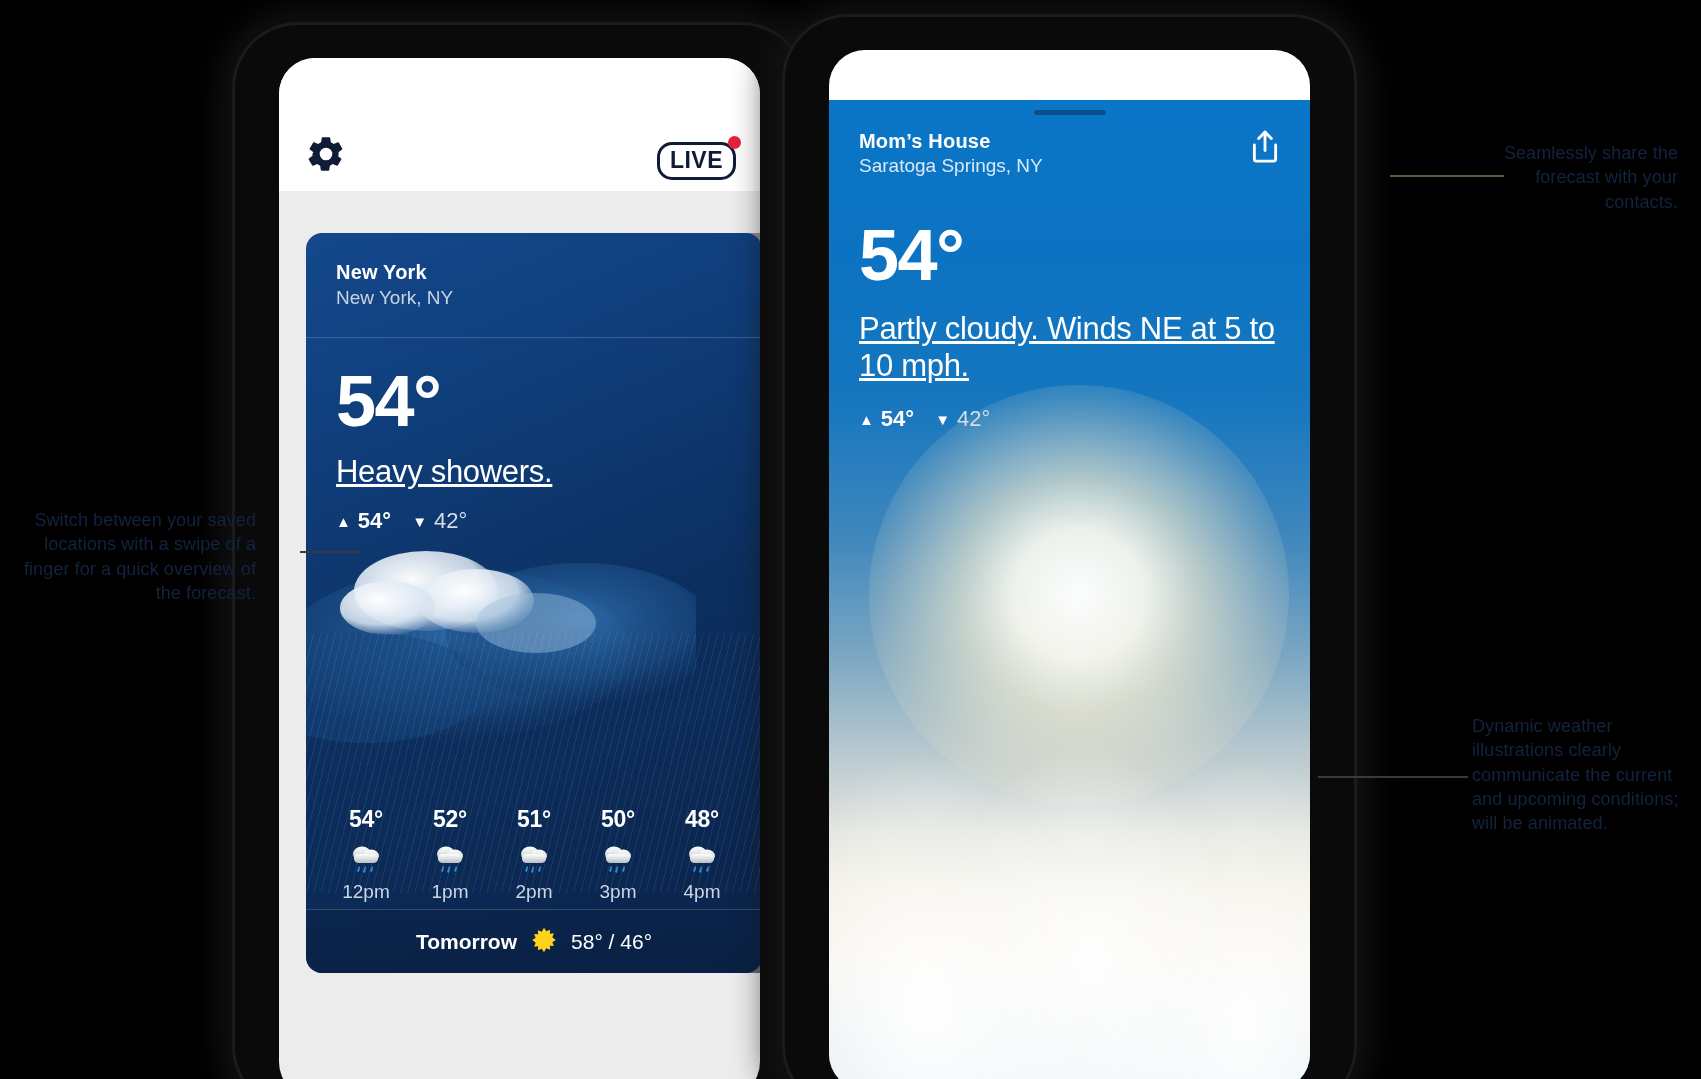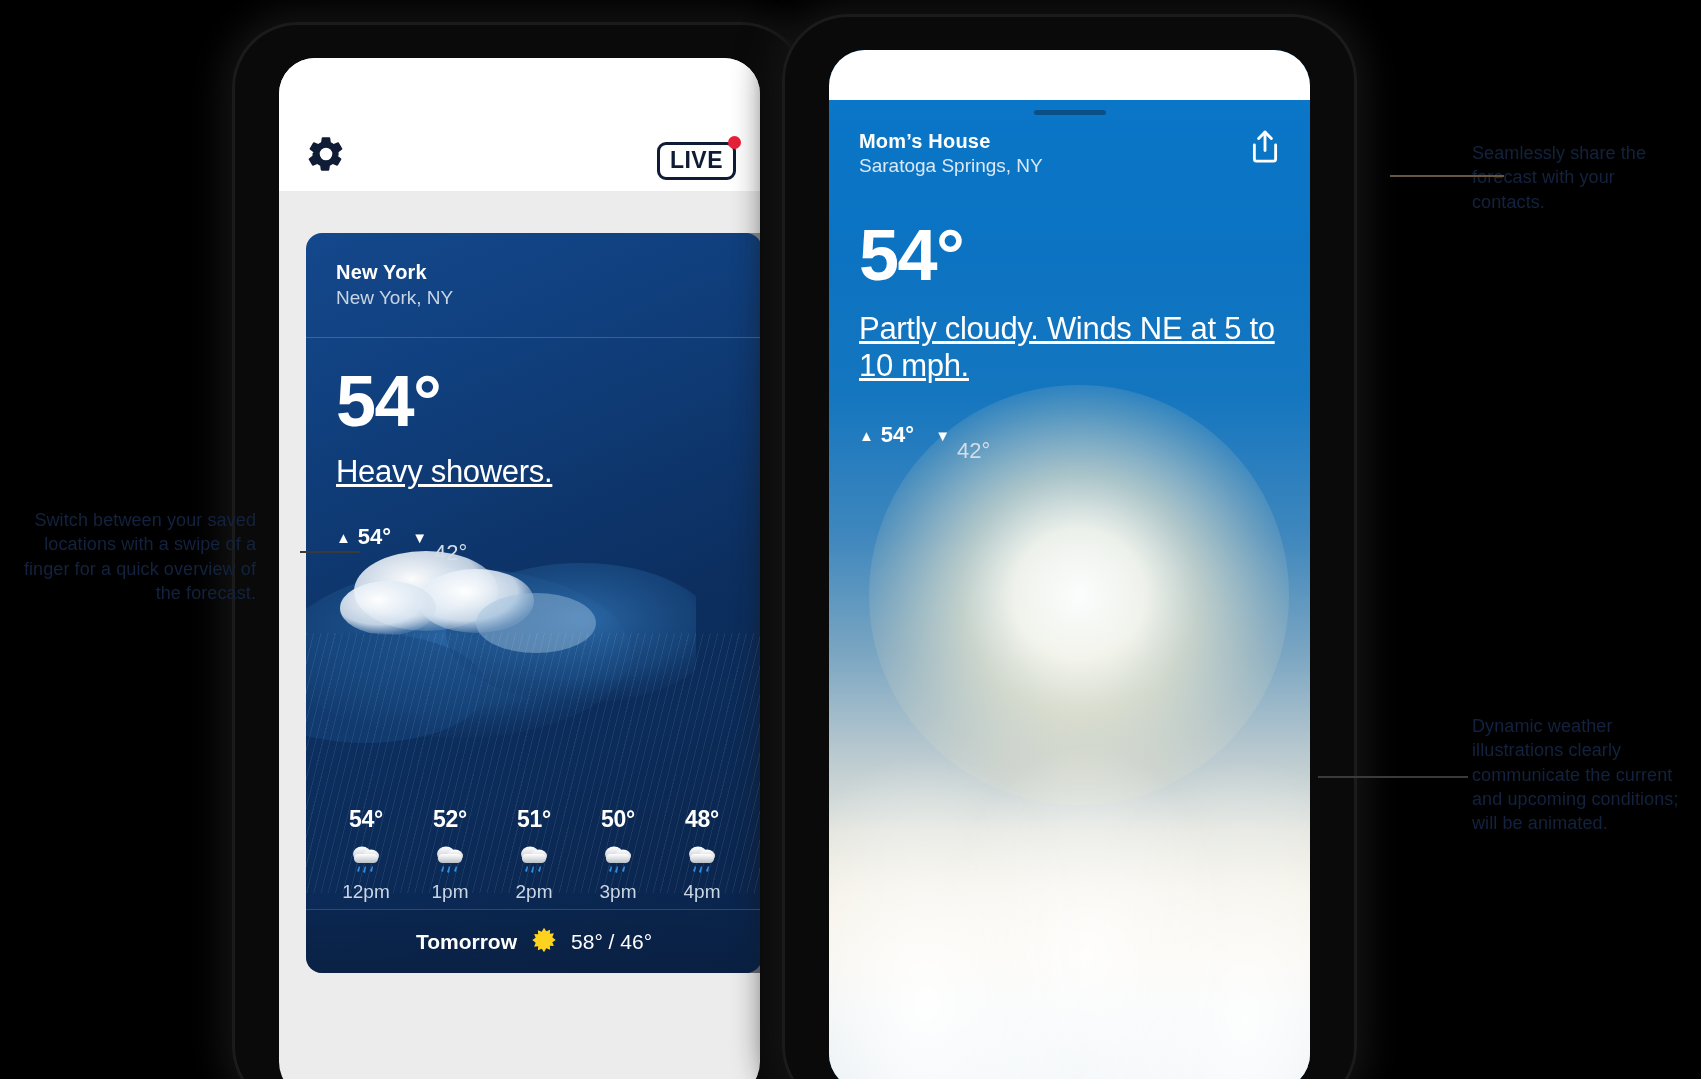--- a/index.html
+++ b/index.html
@@ -41,21 +41,21 @@
   #screen-left { background:#ececec; }
 
   .topbar {
     position:absolute; left:0; top:0; width:100%; height:133px;
     background:#fff;
   }
   .gear-icon { position:absolute; left:26px; top:75px; width:42px; height:42px; }
   .live-badge {
     position:absolute; right:24px; top:84px;
     border:3.5px solid #101c36;
-    border-radius:9px;
+    border-radius:15px;
     padding:4px 10px 5px;
     color:#101c36;
     font-size:23px;
     font-weight:bold;
     letter-spacing:.5px;
     line-height:1;
   }
   .live-dot {
     position:absolute; right:19px; top:78px;
     width:13px; height:13px; border-radius:50%;
@@ -96,21 +96,21 @@
   .wcard-body { padding:36px 30px 0; position:relative; z-index:3; }
   .big-temp {
     font-size:72px; font-weight:bold; line-height:.96; letter-spacing:-1.5px;
   }
   .cond {
     font-size:31px; margin-top:18px; line-height:1.15; letter-spacing:-.3px;text-decoration:underline;
   }
   .hilo { margin-top:19px; font-size:22px; display:flex; align-items:center; gap:7px; }
   .hilo .arrow { font-size:15px; line-height:1; }
   .hilo .hi { font-weight:bold; margin-right:14px; }
-  .hilo .lo { color:#d4dde8;margin-top:32px; }
+  .hilo .lo { color:#d4dde8; }
 
   
   .storm { position:absolute; left:0; top:250px; width:100%; height:400px; z-index:1; }
   .rain-layer {
     position:absolute; left:0; top:150px; width:100%; height:260px;
     background:repeating-linear-gradient(104deg,
       rgba(255,255,255,.13) 0px, rgba(255,255,255,.13) 1px,
       rgba(255,255,255,0) 1px, rgba(255,255,255,0) 7px);
     opacity:.55;
   }
@@ -188,21 +188,21 @@
 
   
   .anno {
     position:absolute;
     color:#13233f;
     font-size:18px;
     line-height:1.35;
     letter-spacing:.1px;
   }
   #anno-left { left:0px; top:508px; width:256px; text-align:right; }
-  #anno-share { left:1472px; top:141px; width:206px; }
+  #anno-share { left:1472px; top:141px; width:206px;text-align:right; }
   #anno-illus { left:1472px; top:714px; width:228px; }
 
   .leader { position:absolute; background:#3a3a3a; height:2px; }
   #leader-left  { left:300px; top:551px; width:60px; }
   #leader-share { left:1390px; top:175px; width:114px; background:#6a5540; }
   #leader-illus { left:1318px; top:776px; width:150px; }
 </style>
 </head>
 <body>
 

